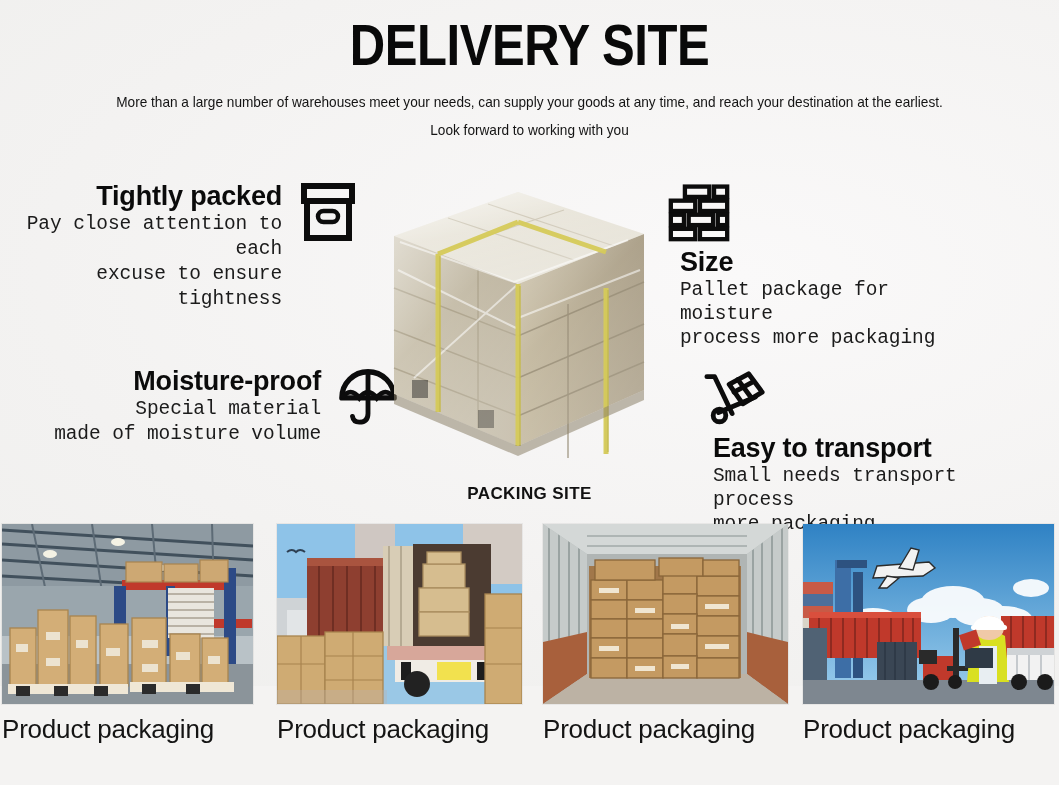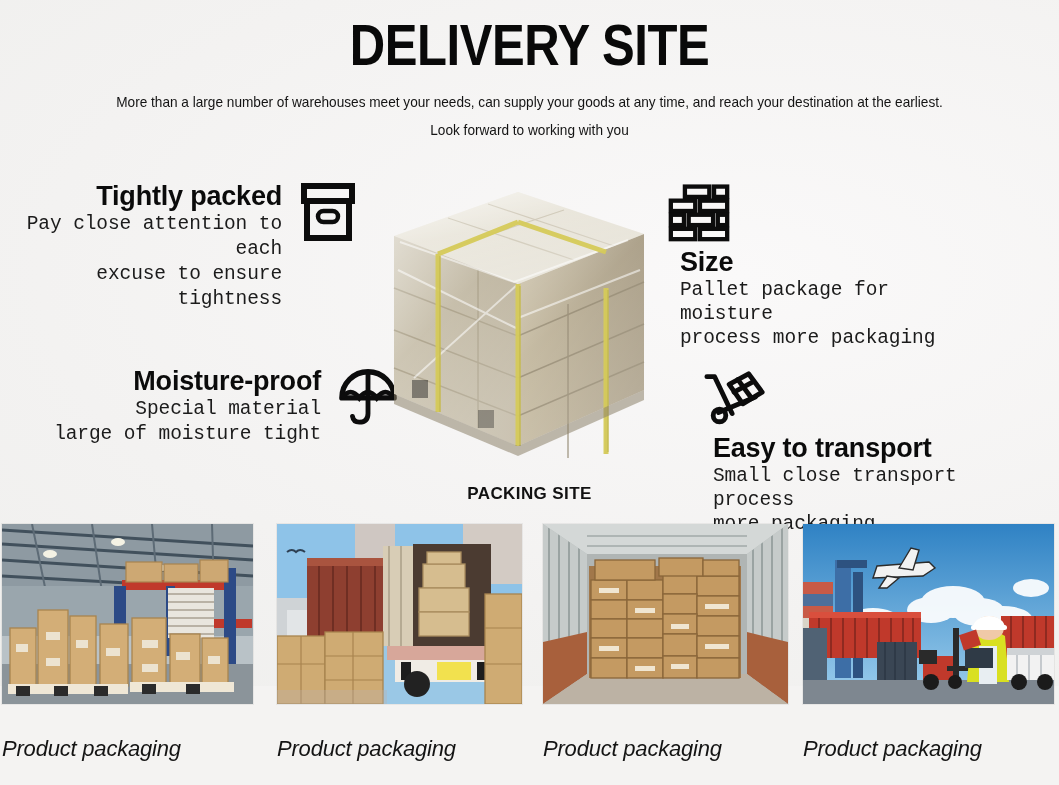--- a/index.html
+++ b/index.html
@@ -71,23 +71,22 @@
 
   
   .strip{position:absolute;left:0;top:524px;width:1059px;height:250px;}
   .card{position:absolute;top:0;width:251px;}
   .card .photo{
     width:251px;height:180px;overflow:hidden;position:relative;
     background:#cfcfcf;
     box-shadow:0 0 0 1px rgba(0,0,0,.05);
   }
   .card .cap{
-    margin-top:32px;font-size:22px;line-height:26px;color:#141414;
+    margin-top:12px;font-size:26px;line-height:26px;color:#141414;
     letter-spacing:-.2px;
-    font-style:italic;
   }
   #c1{left:2px;}
   #c2{left:277px;}
   #c3{left:543px;}
   #c4{left:803px;}
   #c2 .photo,#c3 .photo{width:245px;}
   #c2{width:245px;}
   #c3{width:245px;}
   .photo svg{display:block;width:100%;height:100%;}
 </style>
@@ -114,21 +113,21 @@
         <rect x="11" y="21" width="42" height="37" fill="none" stroke="#0c0c0c" stroke-width="6"></rect>
         <rect x="22" y="31" width="20" height="11" rx="5.5" fill="none" stroke="#0c0c0c" stroke-width="4.5"></rect>
       </svg>
     </div>
   </div>
 
   <div class="feature left" id="f-moist">
     <div class="txt">
       <div class="h">Moisture-proof</div>
       <div class="p">Special material</div>
-      <div class="p">large of moisture tight</div>
+      <div class="p">made of moisture volume</div>
     </div>
     <div class="ico">
       <svg width="62" height="62" viewBox="0 0 64 64">
         <path d="M5 34 A27 27 0 0 1 59 34 Z" fill="none" stroke="#0c0c0c" stroke-width="5.5" stroke-linejoin="round"></path>
         <path d="M5 34 q9 -12 18 0 q9 -12 18 0 q9 -12 18 0" fill="none" stroke="#0c0c0c" stroke-width="5"></path>
         <path d="M32 8 v42 q0 9 -9 9 q-6 0 -7 -6" fill="none" stroke="#0c0c0c" stroke-width="5" stroke-linecap="round"></path>
       </svg>
     </div>
   </div>
 
@@ -163,21 +162,21 @@
           <path d="M16 45 L54 29"></path>
           <circle cx="17" cy="48" r="6.5"></circle>
           <path d="M27 16 L47 5 L61 24 L41 36 Z"></path>
           <path d="M36 11 L50 30"></path>
           <path d="M32 24 L52 13"></path>
         </g>
       </svg>
     </div>
     <div class="txt">
       <div class="h">Easy to transport</div>
-      <div class="p">Small close transport process</div>
+      <div class="p">Small needs transport process</div>
       <div class="p">more packaging</div>
     </div>
   </div>
 
   <div id="pallet">
     <svg viewBox="0 0 280 280">
       <defs>
         <linearGradient id="gTop" x1="0" y1="0" x2="1" y2="1">
           <stop offset="0" stop-color="#efece3"></stop>
             <stop offset="1" stop-color="#ddd8c9"></stop>

